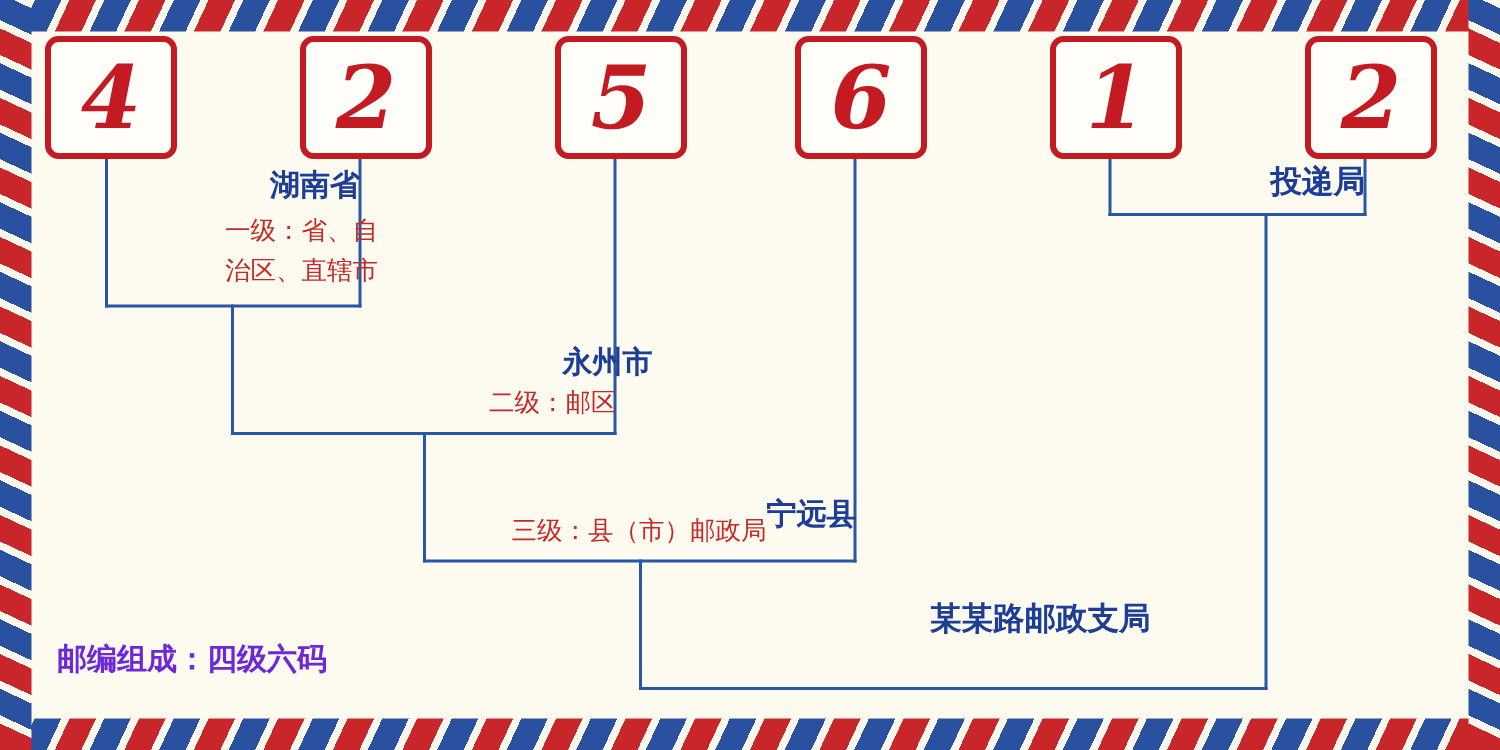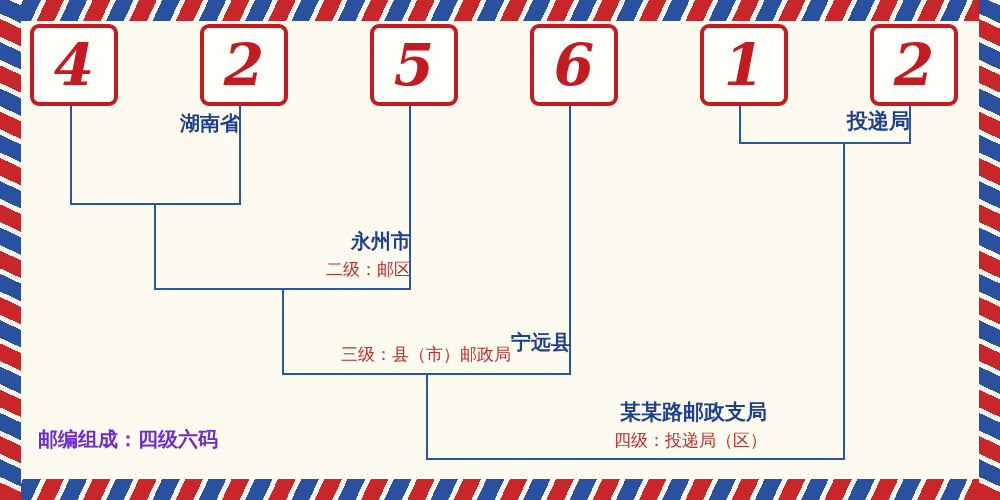--- a/index.html
+++ b/index.html
@@ -105,27 +105,30 @@
   <div class="vline" style="left:426px;top:373px;height:87px;"></div>
 
   <div class="hline" style="left:426px;top:458px;width:419px;"></div>
   <div class="vline" style="left:843px;top:142px;height:318px;"></div>
 
   <div class="hline" style="left:739px;top:142px;width:172px;"></div>
   <div class="vline" style="left:739px;top:100px;height:44px;"></div>
   <div class="vline" style="left:909px;top:100px;height:44px;"></div>
 
   <div class="lbl blue-name" style="left:72px;top:110px;width:168px;">湖南省</div>
+  <div class="lbl red-desc" style="left:60px;top:141px;width:192px;">
+    <div>一级：省、自</div>
+    <div>治区、直辖市</div>
+  </div>
 
-  <div class="lbl blue-name" style="left:155px;top:228px;width:256px;">永州市</div>
+  <div class="lbl blue-name" style="left:155px;top:228px;width:256px;padding-left:24px;">永州市</div>
   <div class="lbl red-desc" style="left:155px;top:256px;width:256px;">二级：邮区</div>
 
   <div class="lbl blue-name" style="left:283px;top:313px;width:288px;margin-top:16px;">宁远县</div>
   <div class="lbl red-desc" style="left:283px;top:341px;width:228px;">三级：县（市）邮政局</div>
 
   <div class="lbl blue-name-sm" style="left:527px;top:398px;width:240px;">某某路邮政支局</div>
-  <div class="lbl red-desc" style="left:527px;top:427px;width:240px;">四级：投递局（区）</div>
 
   <div class="lbl blue-name-sm" style="left:768px;top:107px;width:142px;">投递局</div>
 
   <div class="footer-note">邮编组成：四级六码</div>
 
 </div>
 
 </body></html>

